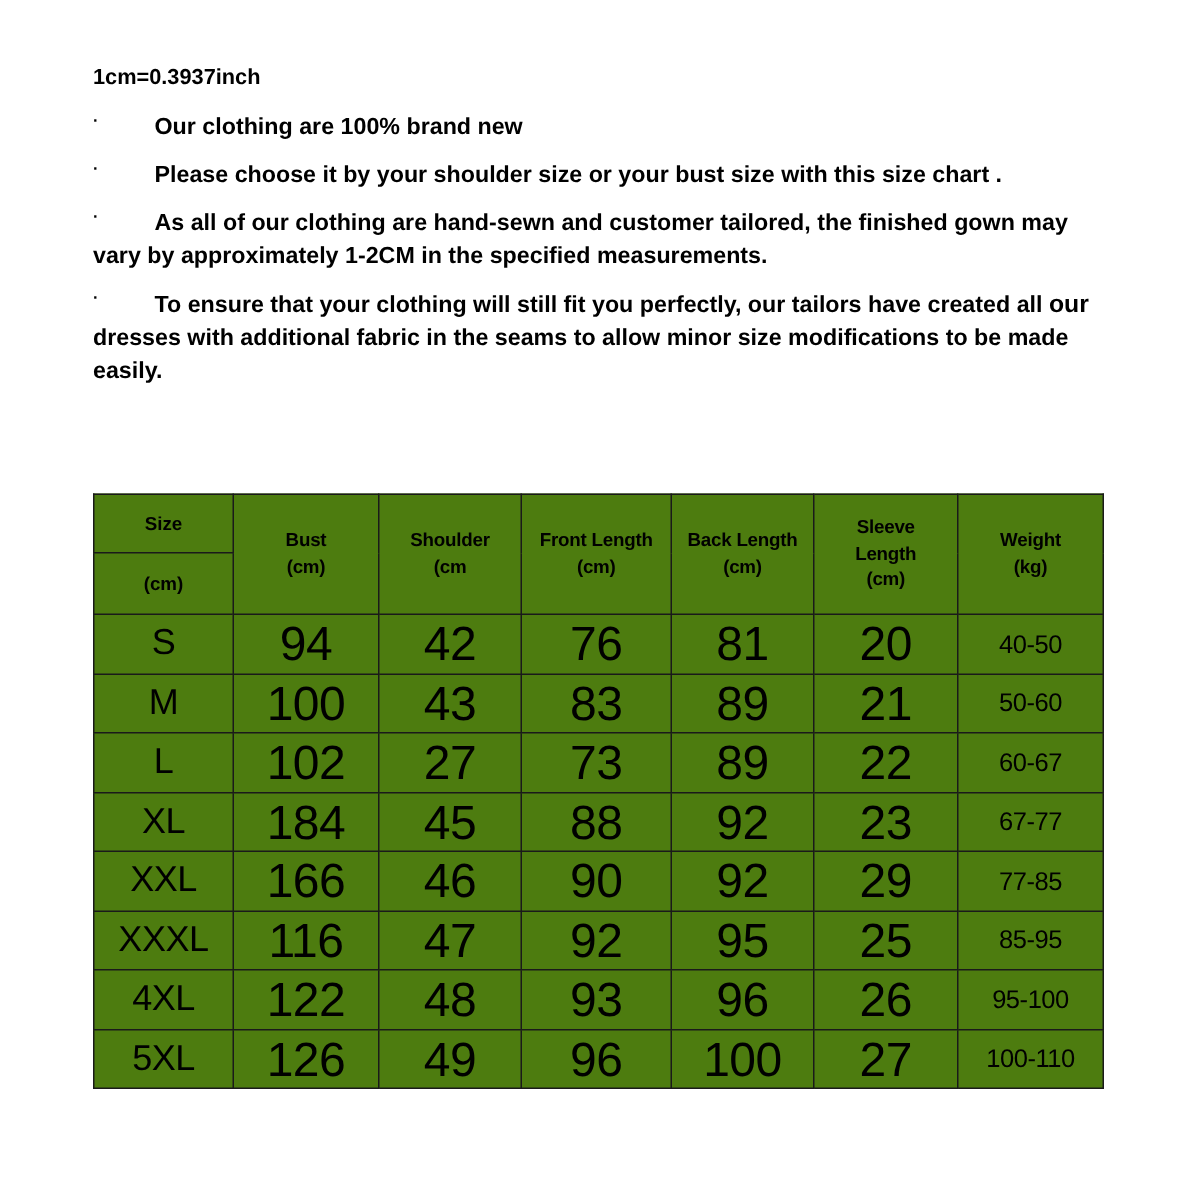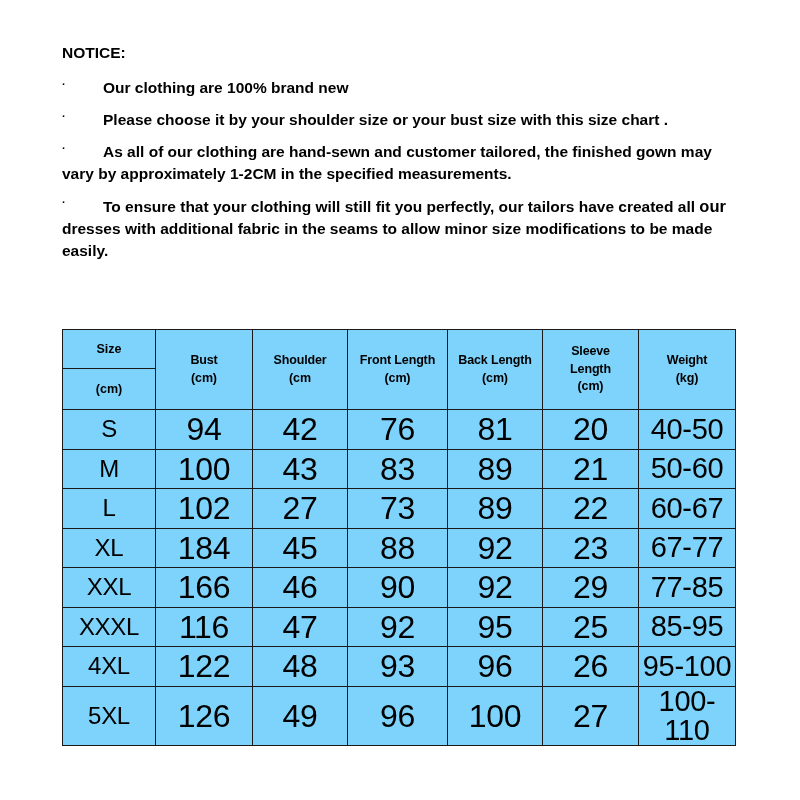--- a/index.html
+++ b/index.html
@@ -75,21 +75,21 @@
   #size-table-wrap {
     position: absolute;
     left: 62px;
     top: 329px;
     width: 673px;
   }
   table.size-table {
     border-collapse: collapse;
     table-layout: fixed;
     width: 673px;
-    background: #7dd3fc;
+    background: #4d7c0f;
   }
   table.size-table td {
     border: 1.6px solid #1a1a1a;
     text-align: center;
     vertical-align: middle;
     padding: 0;
   }
 
   
   .hdr {
@@ -115,39 +115,39 @@
     font-size: 32px;
     font-weight: normal;
     height: 38.5px;
     line-height: 1;
     letter-spacing: -0.3px;
   }
   .cell-size {
     font-size: 24px;
   }
   .cell-weight {
-    font-size: 29px;
+    font-size: 17px;
   }
 
   
   col.c-size   { width: 93px; }
   col.c-bust   { width: 97px; }
   col.c-shd    { width: 95px; }
   col.c-front  { width: 100px; }
   col.c-back   { width: 95px; }
   col.c-sleeve { width: 96px; }
   col.c-weight { width: 97px; }
 </style>
 </head>
 <body>
 
 <div id="notice-block">
 
-
-  <div id="notice-heading">NOTICE:</div>
+  <div id="conversion-note">1cm=0.3937inch</div>
+
 
   <div class="bullet-item">
     <span class="bullet-dot">·</span>
     <span class="bullet-text">Our clothing are 100% brand new</span>
   </div>
 
   <div class="bullet-item">
     <span class="bullet-dot">·</span>
     <span class="bullet-text">Please choose it by your shoulder size or your bust size with this size chart .</span>
   </div>

